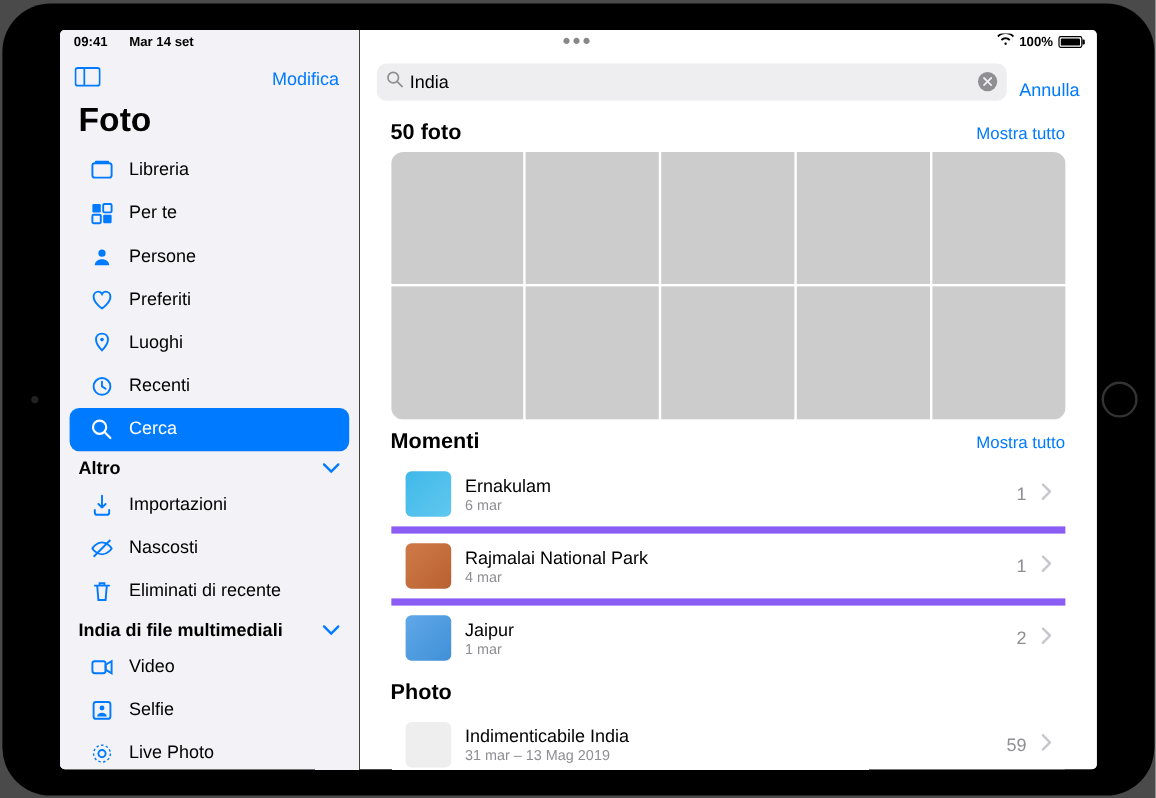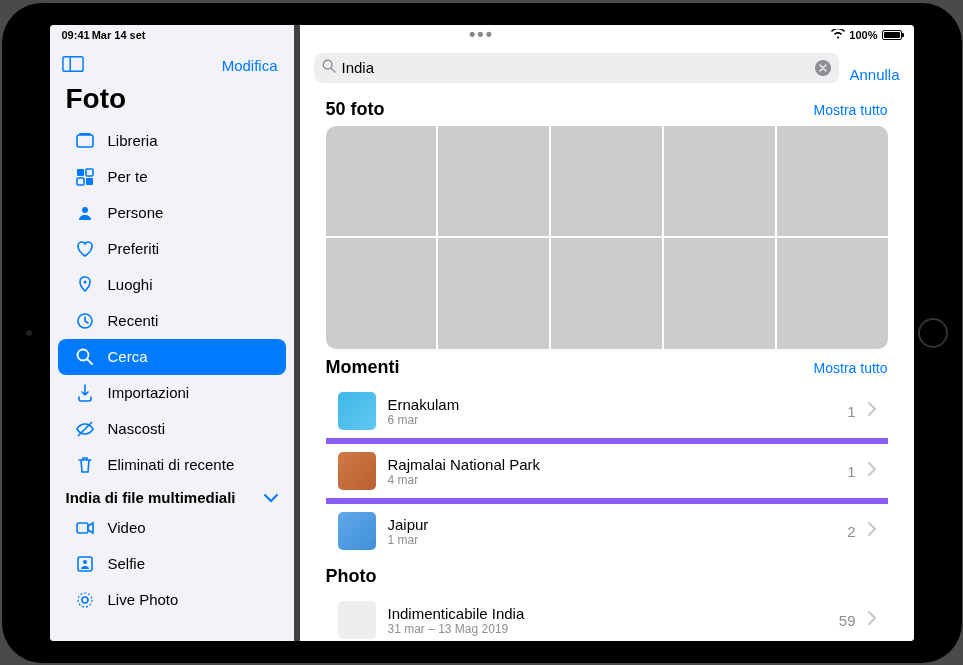--- a/index.html
+++ b/index.html
@@ -6,30 +6,30 @@
 body { background: #4a4a4a; display: flex; align-items: center; justify-content: center; width: 963px; height: 665px; }
 
 .device-frame { width: 960px; height: 660px; background: #000; border-radius: 40px; padding: 22px 48px; position: relative; display: flex; }
 .home-button { position: absolute; right: 14px; top: 50%; transform: translateY(-50%); width: 30px; height: 30px; border: 2px solid #333; border-radius: 50%; }
 .camera { position: absolute; left: 24px; top: 50%; transform: translateY(-50%); width: 6px; height: 6px; background: #222; border-radius: 50%; }
 
 .screen { flex: 1; background: #fff; border-radius: 4px; display: flex; overflow: hidden; position: relative; }
 
 
 .status-bar { position: absolute; top: 0; left: 0; right: 0; height: 20px; display: flex; align-items: center; padding: 0 12px; font-size: 11px; font-weight: 600; color: #000; z-index: 10; }
-.status-left { display: flex; gap: 2px; }
+.status-left { display: flex; gap: 18px; }
 .status-center { position: absolute; left: 50%; transform: translateX(-50%); font-size: 18px; color: #888; letter-spacing: 2px; }
 .status-right { margin-left: auto; display: flex; align-items: center; gap: 4px; }
 .battery-icon { width: 20px; height: 10px; border: 1px solid #000; border-radius: 2px; position: relative; }
 .battery-icon::after { content: ''; position: absolute; right: -3px; top: 2px; width: 2px; height: 4px; background: #000; border-radius: 0 1px 1px 0; }
 .battery-fill { position: absolute; left: 1px; top: 1px; bottom: 1px; right: 1px; background: #000; border-radius: 1px; }
 .wifi-icon { display: inline-block; }
 
 
-.sidebar { width: 250px; background: #f2f2f7; padding-top: 24px; overflow-y: auto; border-right: 6px solid #404040; }
+.sidebar { width: 250px; background: #f2f2f7; padding-top: 24px; overflow-y: auto; border-right: 1px solid #404040; }
 .sidebar-header { display: flex; align-items: center; justify-content: space-between; padding: 6px 16px 4px 12px; }
 .sidebar-toggle { color: #007aff; }
 .sidebar-toggle svg { width: 22px; height: 18px; }
 .edit-btn { color: #007aff; font-size: 15px; }
 .app-title { font-size: 28px; font-weight: 700; padding: 2px 16px 8px 16px; }
 
 .sidebar-item { display: flex; align-items: center; gap: 12px; padding: 7px 16px; font-size: 15px; color: #000; border-radius: 8px; margin: 0 8px; }
 .sidebar-item.active { background: #007aff; color: #fff; }
 .sidebar-item .icon { width: 22px; height: 22px; display: flex; align-items: center; justify-content: center; color: #007aff; flex-shrink: 0; }
 .sidebar-item.active .icon { color: #fff; }
@@ -178,20 +178,28 @@
     <span class="icon">
               <svg width="20" height="20" viewBox="0 0 20 20">
                 <circle cx="8" cy="8" r="5.5" fill="none" stroke="currentColor" stroke-width="1.8"></circle>
                 <line x1="12.5" y1="12.5" x2="17" y2="17" stroke="currentColor" stroke-width="1.8" stroke-linecap="round"></line>
               </svg>
             </span>
     <span>Cerca</span>
   </div>
         </div>
 
+      <div class="sidebar-section">
+        <span>Altro</span>
+        <span class="chevron-down">
+          <svg width="14" height="10" viewBox="0 0 14 10">
+              <path d="M1 2l6 6 6-6" stroke="currentColor" stroke-width="2" fill="none" stroke-linecap="round"></path>
+            </svg>
+        </span>
+      </div>
       <div id="sidebar-other">
           <div class="sidebar-item">
     <span class="icon">
               <svg width="20" height="20" viewBox="0 0 20 20">
                 <path d="M10 2v10m0 0l-3-3m3 3l3-3M4 14v2a2 2 0 002 2h8a2 2 0 002-2v-2" fill="none" stroke="currentColor" stroke-width="1.6" stroke-linecap="round"></path>
               </svg>
             </span>
     <span>Importazioni</span>
   </div>
           <div class="sidebar-item">

